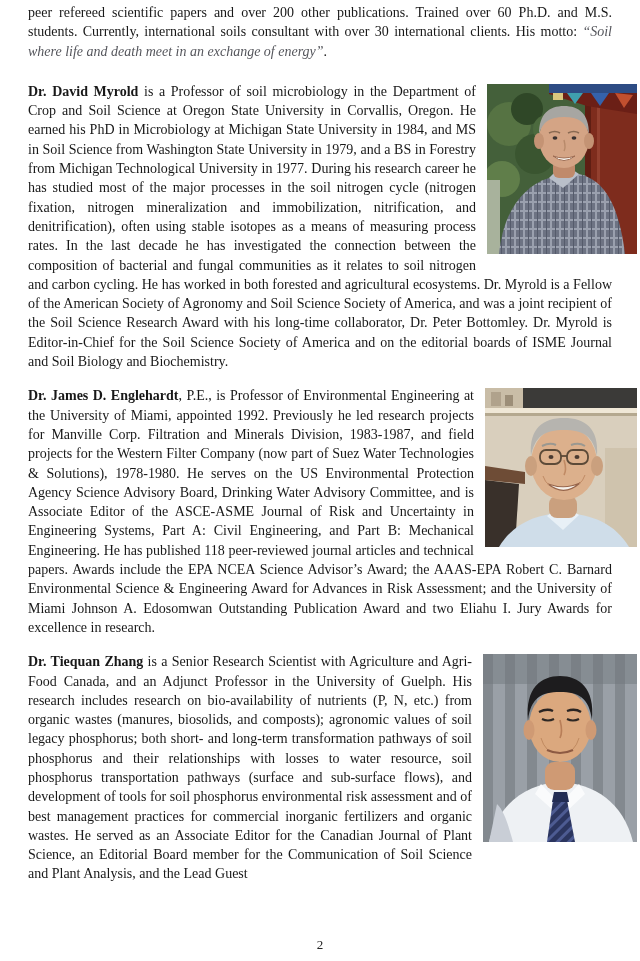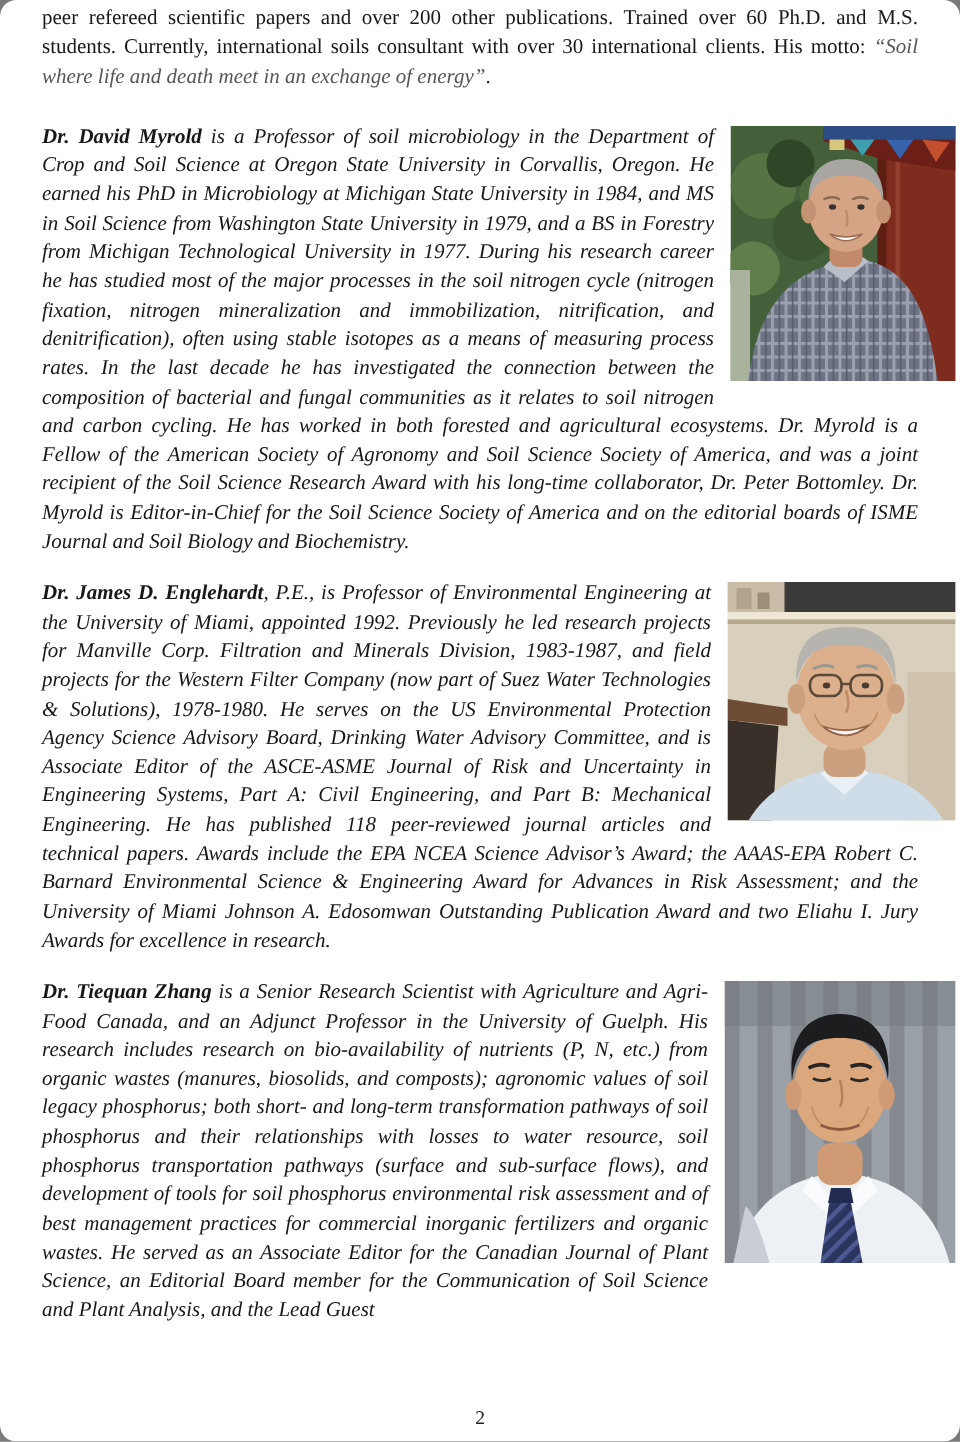--- a/index.html
+++ b/index.html
@@ -9,28 +9,27 @@
     height: 961px;
     background: #ffffff;
     margin: 0 auto;
     position: relative;
     padding: 3px 28px 16px 28px;
     overflow: hidden;
     font-family: "Liberation Serif", "DejaVu Serif", serif;
     font-size: 14px;
     line-height: 19.3px;
     color: #181818;
-    border-radius: 11px;
   }
   .para {
     text-align: justify;
     overflow: visible;
   }
   .para.intro { margin-bottom: 21px; }
-  .para.bio   { margin-bottom: 15px; font-style: italic; }
+  .para.bio   { margin-bottom: 15px; }
   .bold-name  { font-weight: bold; }
   .motto      { font-style: italic; color: #55565c; }
   .photo {
     float: right;
     margin: 2px -25px 6px 11px;
     display: block;
   }
   .photo svg { display: block; }
   .page-number {
     position: absolute;

